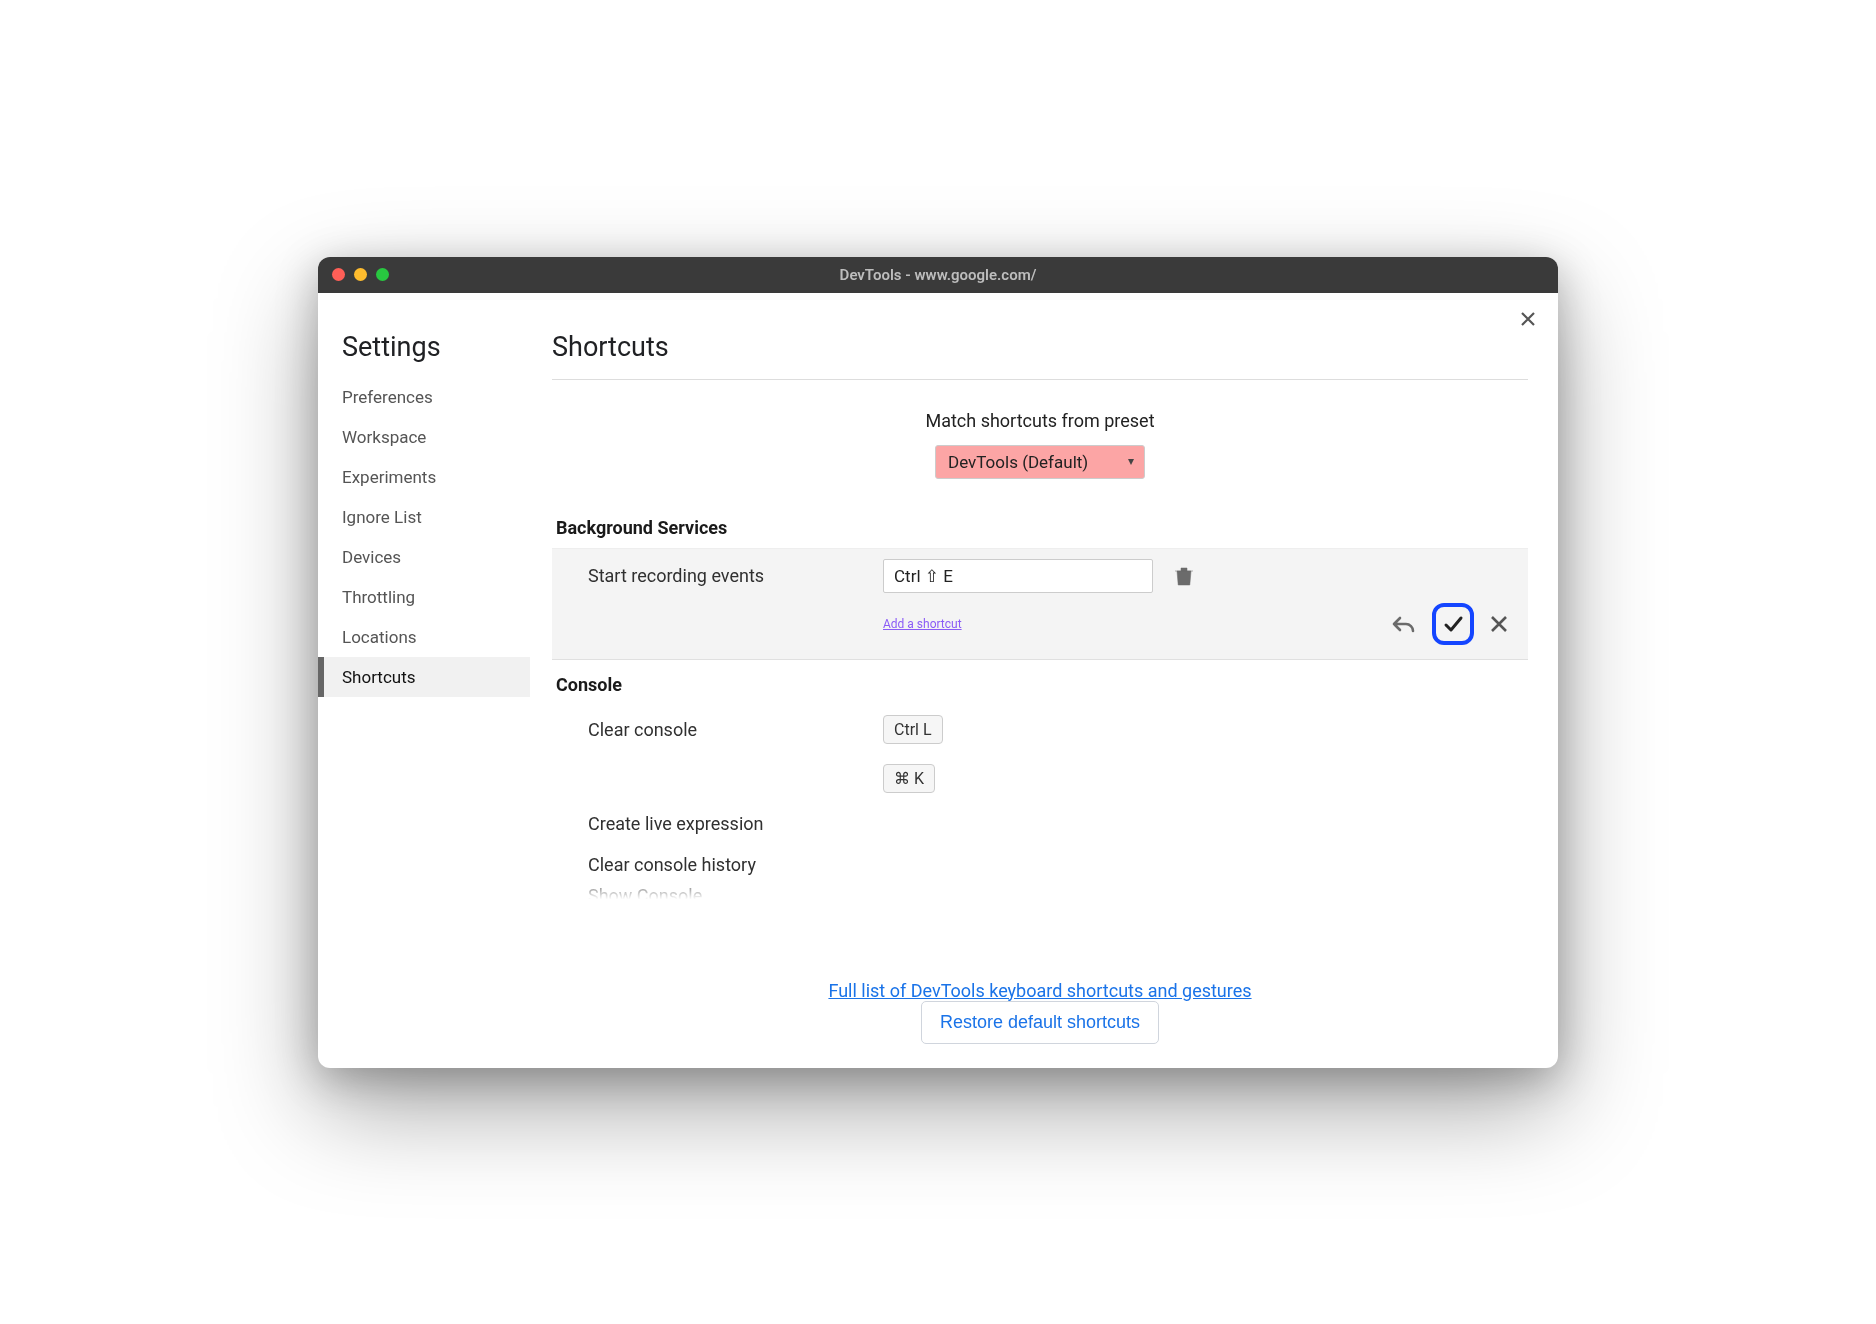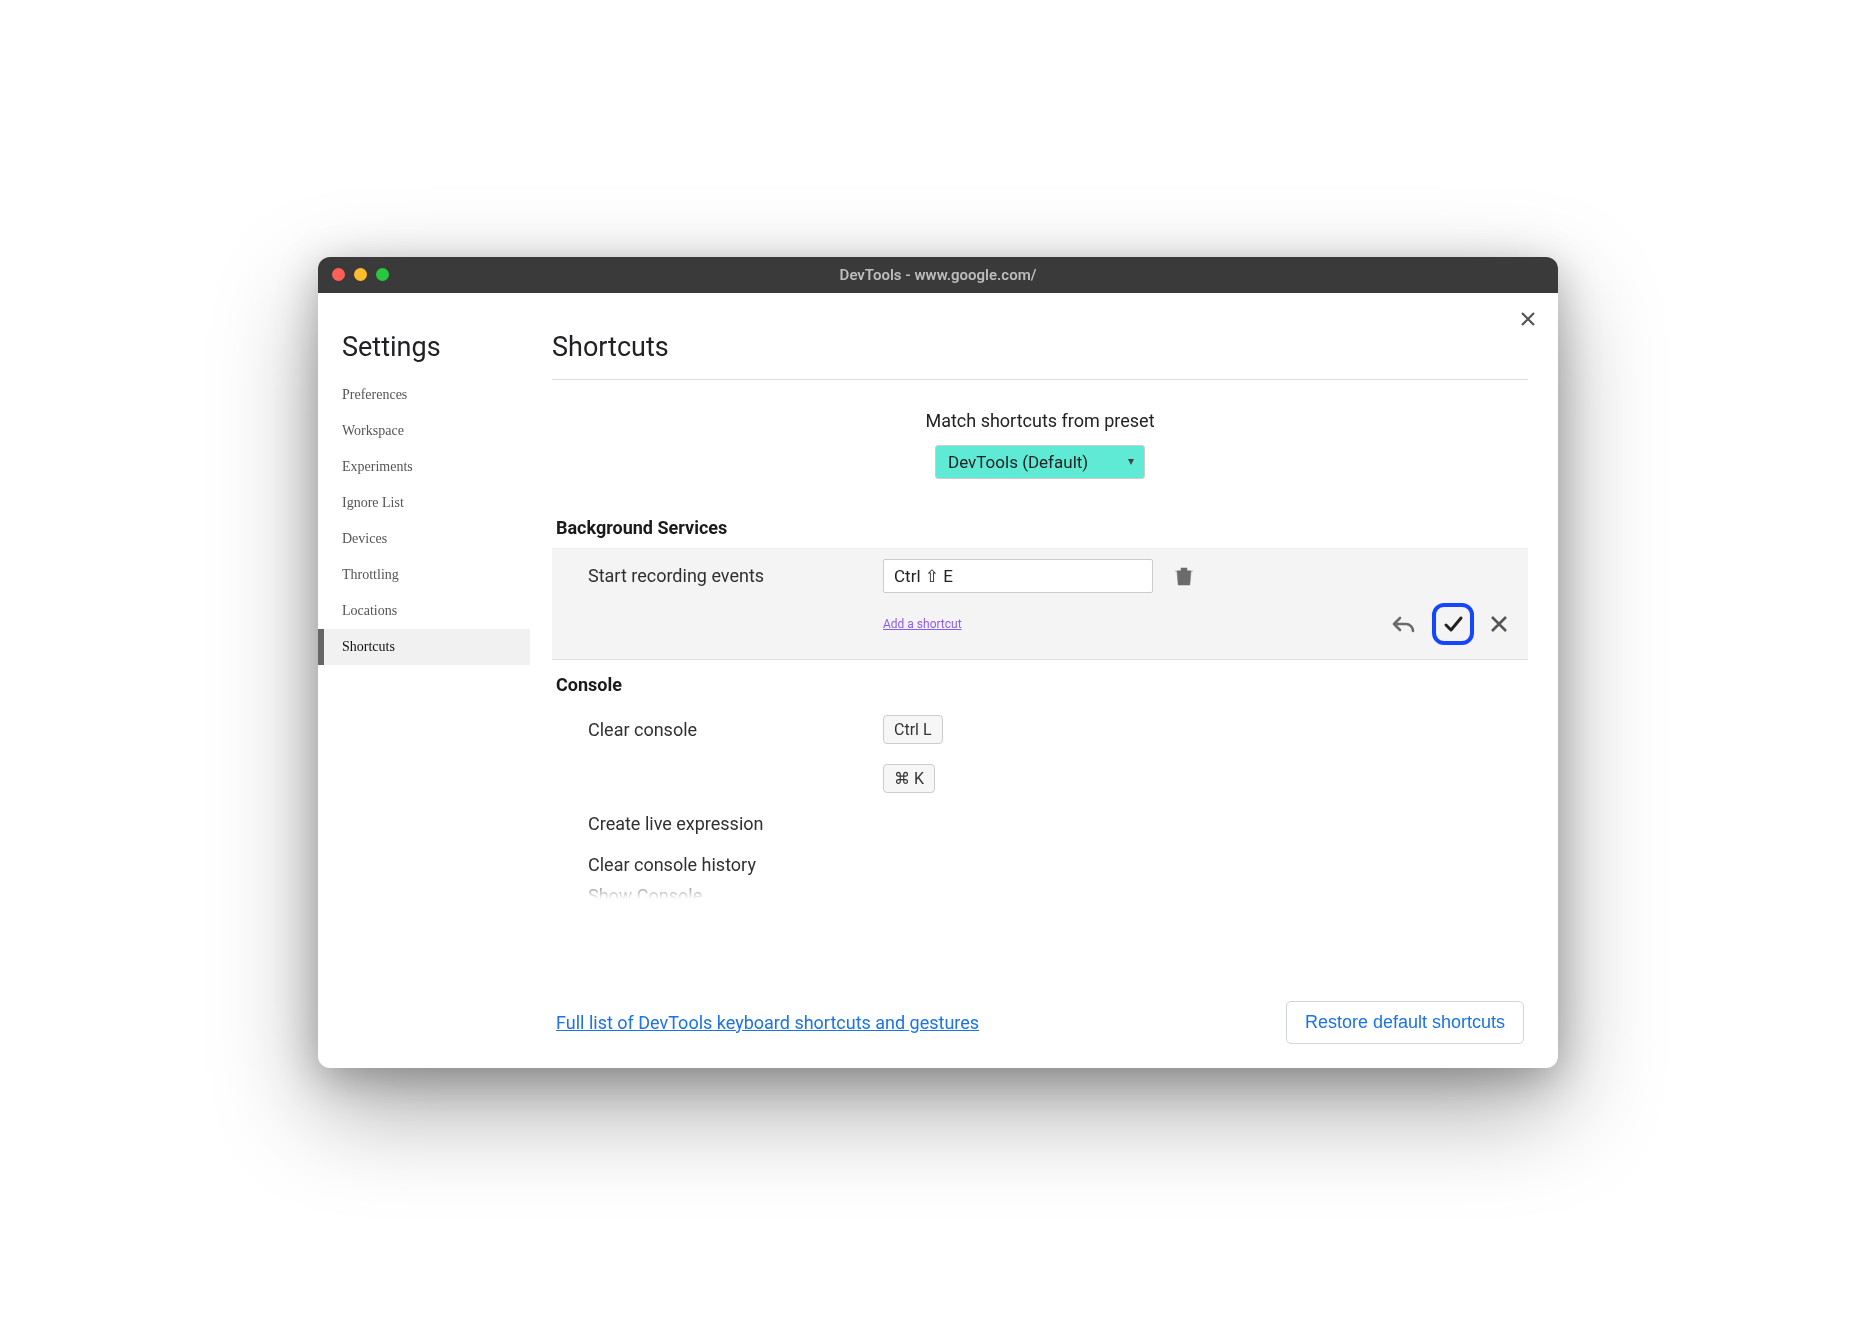--- a/index.html
+++ b/index.html
@@ -64,24 +64,23 @@
     flex-shrink: 0;
   }
   .sidebar h1 {
     font-size: 27px;
     font-weight: 400;
     color: #202124;
     padding: 0 0 14px 24px;
   }
   .nav-item {
     padding: 10px 0 10px 24px;
-    font-size: 14px;
+    font-size: 17px;
     color: #555;
     cursor: pointer;
-    font-family: Liberation Serif, serif;
   }
   .nav-item.active {
     background: #f1f1f1;
     color: #111;
     position: relative;
   }
   .nav-item.active::before {
     content: '';
     position: absolute;
     left: 0; top: 0; bottom: 0;
@@ -110,21 +109,21 @@
     padding: 30px 0 34px;
     font-size: 18px;
     color: #222;
     flex-direction: column;
   }
   .select-box {
     border: 1px solid #ccc;
     border-radius: 3px;
     padding: 6px 30px 6px 12px;
     font-size: 17px;
-    background: #5eead4;
+    background: #fca5a5;
     position: relative;
     cursor: pointer;
     min-width: 210px;
   }
   .select-box::after {
     content: '▾';
     position: absolute;
     right: 10px;
     top: 50%;
     transform: translateY(-55%);
@@ -229,20 +228,21 @@
     position: absolute;
     left: 0; right: 0; bottom: 0; top: 0;
     background: linear-gradient(to bottom, rgba(255,255,255,0) 0%, #fff 90%);
   }
   .footer {
     border-top: 1px solid transparent;
     padding: 16px 4px 24px;
     display: flex;
     align-items: center;
     justify-content: space-between;
+    flex-direction: column;
   }
   .footer-link {
     color: #1a73e8;
     text-decoration: underline;
     font-size: 18px;
     cursor: pointer;
   }
   .restore-btn {
     border: 1px solid #d0d5dd;
     border-radius: 5px;

